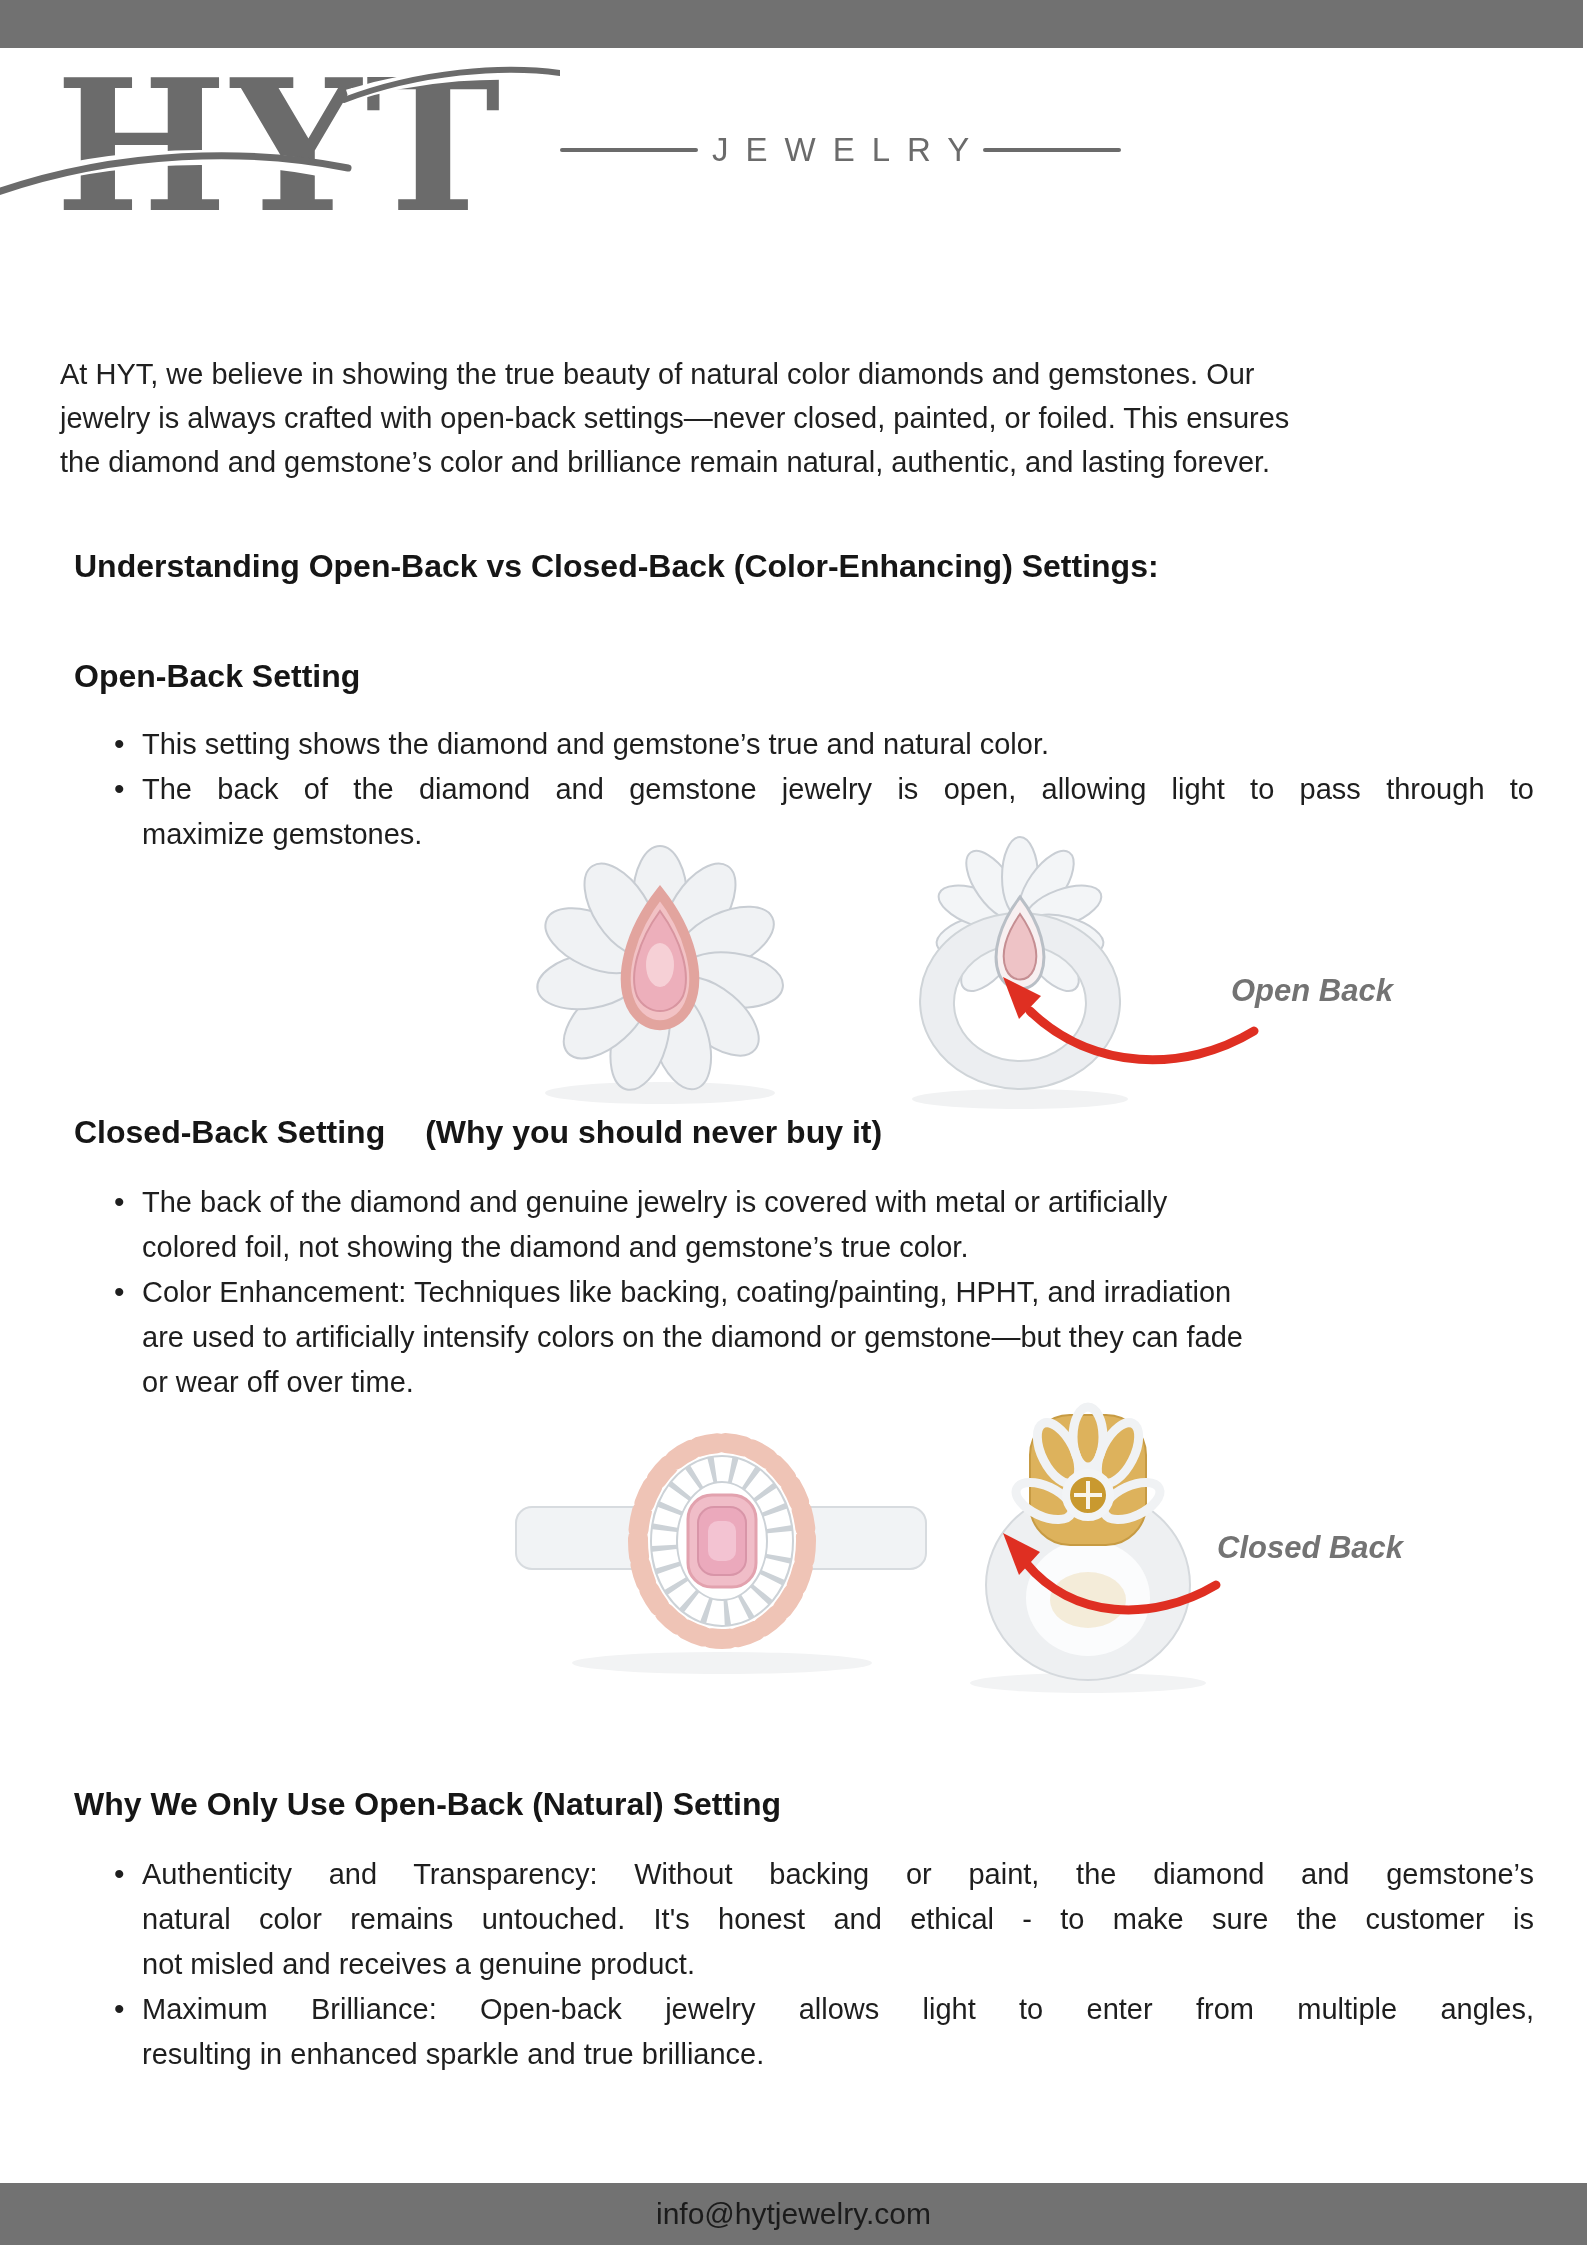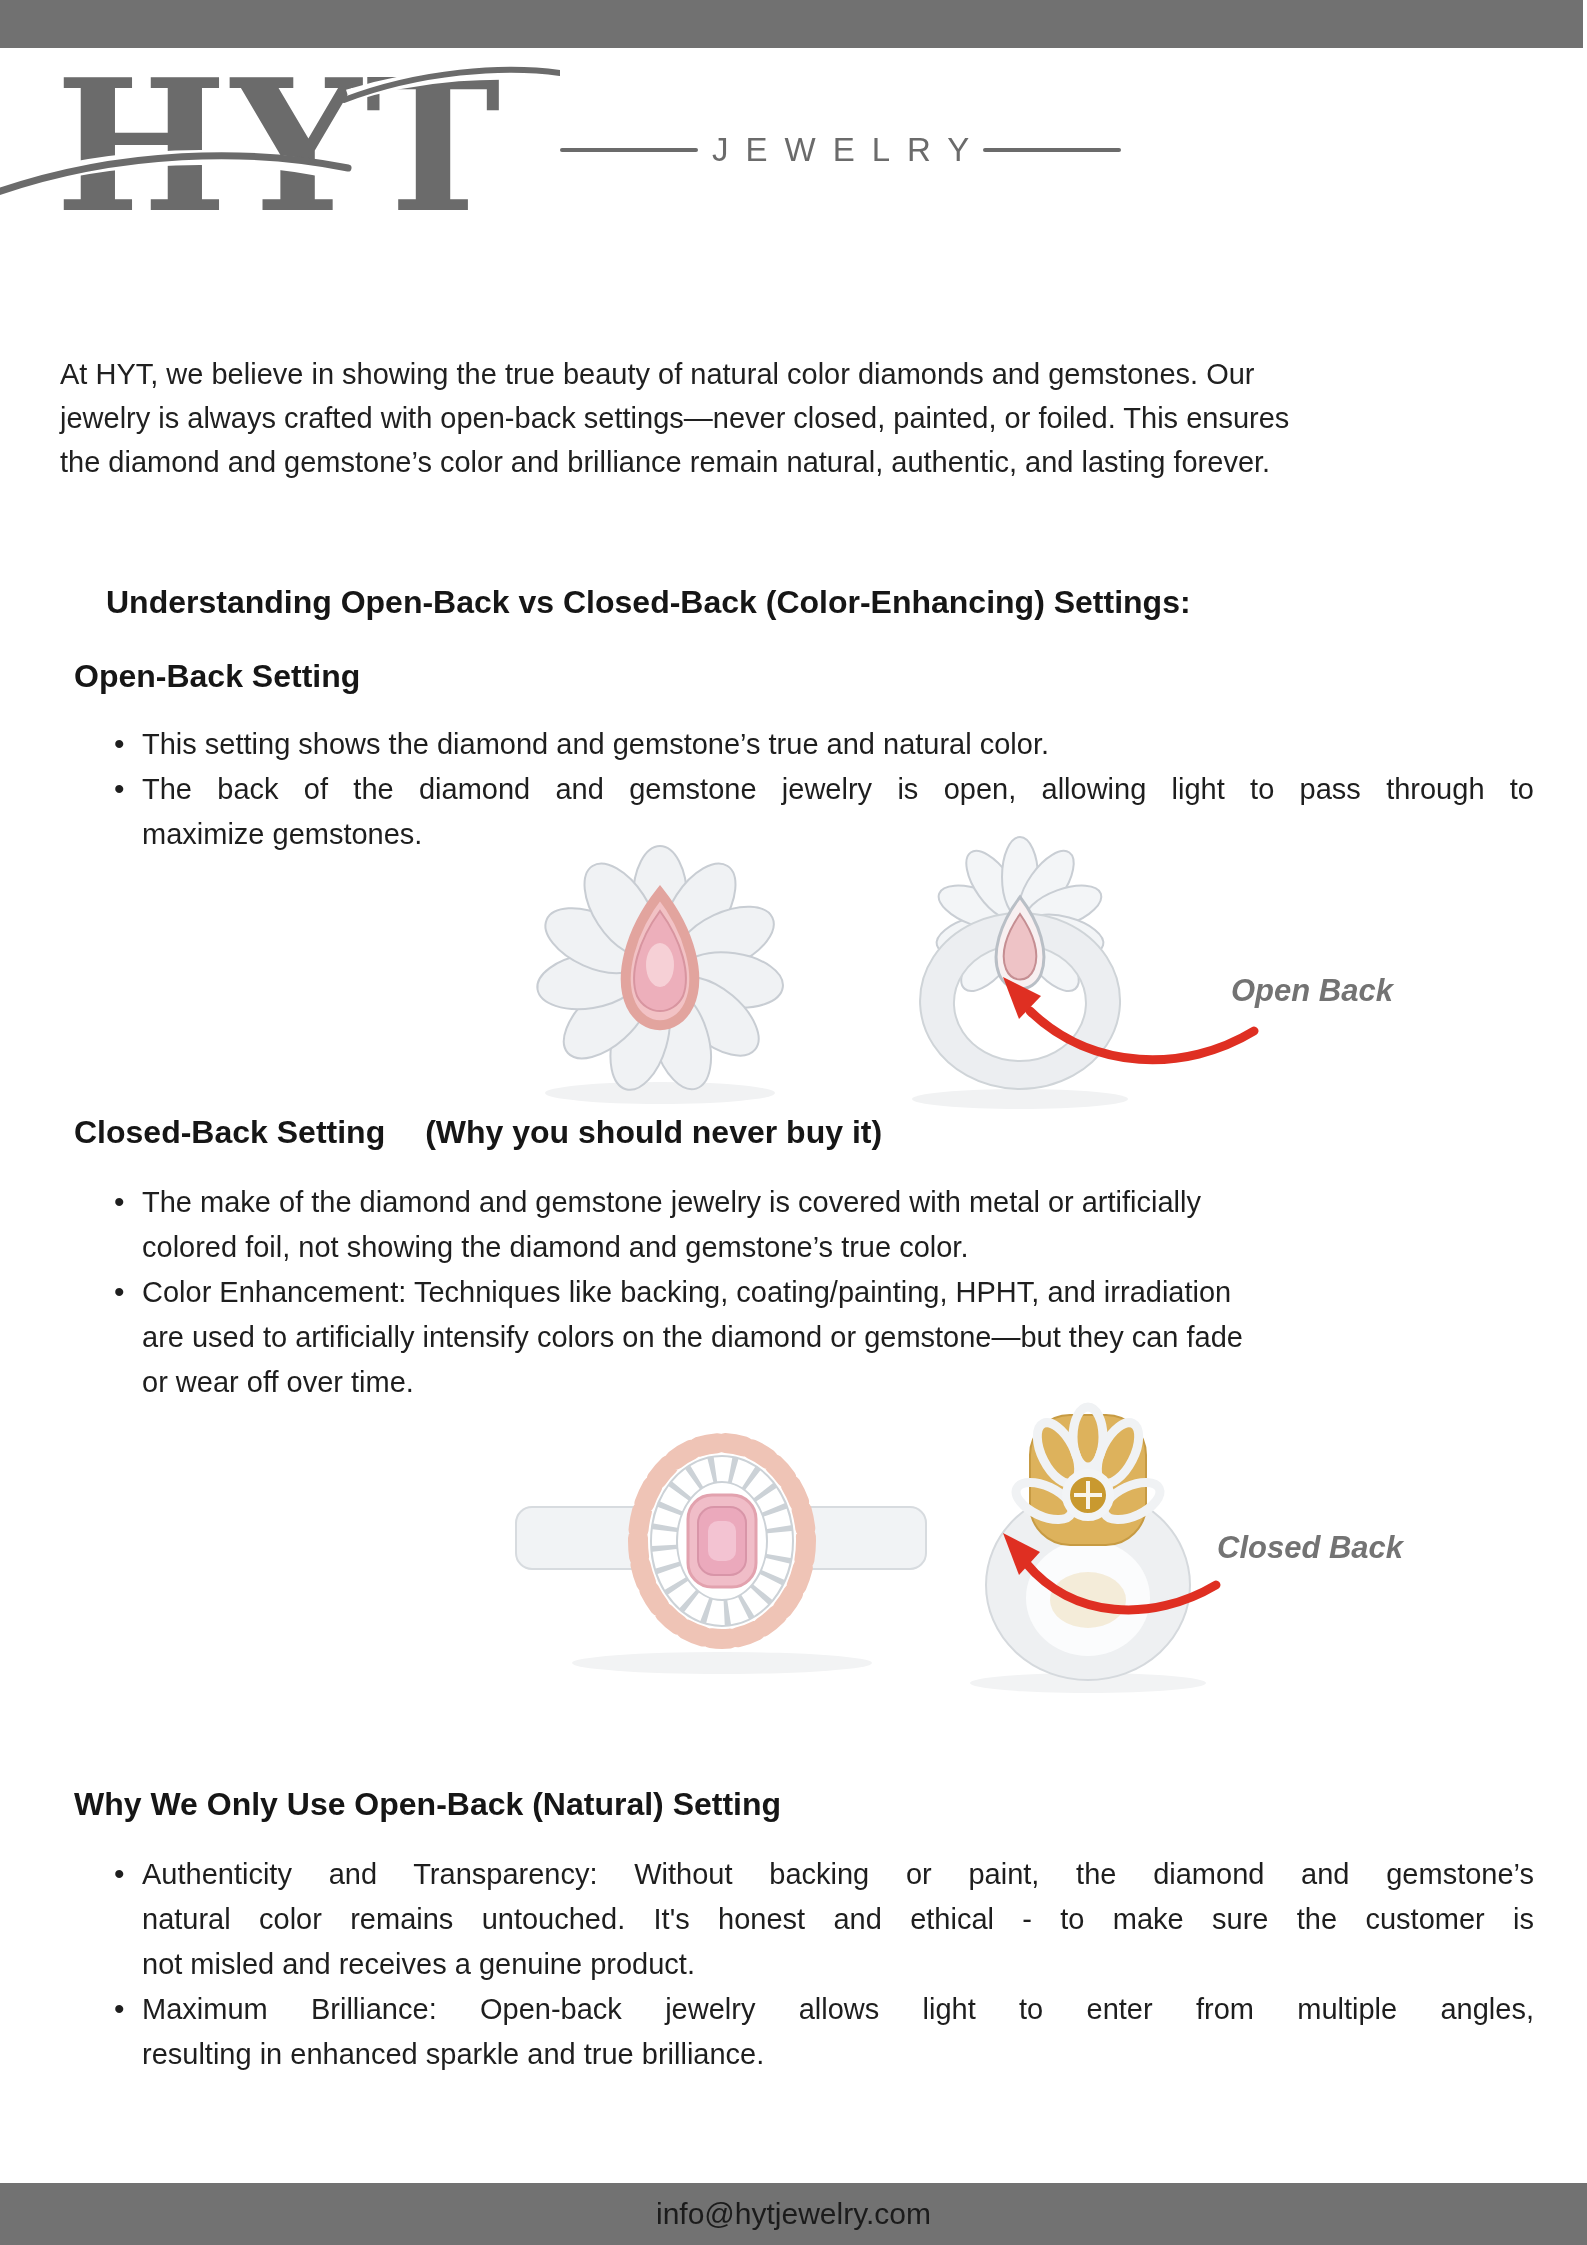--- a/index.html
+++ b/index.html
@@ -11,21 +11,21 @@
 
   .logo { position:absolute; top:64px; left:0; width:100%; display:flex; flex-direction:row; align-items:center; }
   .jewelry-row { display:flex; align-items:center; margin-top:0; }
   .jletters { font-size:33px; letter-spacing:17px; color:#6b6b6b; font-weight:400; margin-left:14px; }
   .jline { width:138px; height:4px; background:#6b6b6b; border-radius:2px; }
   .jline.right { margin-left:-3px; }
 
   .intro { position:absolute; top:352px; left:60px; width:1470px; font-size:29px; line-height:44px; color:#202020; }
 
   .heading { position:absolute; font-size:32px; font-weight:700; color:#161616; white-space:nowrap; }
-  .h-main { top:584px; left:74px;margin-left:32px; }
+  .h-main { top:548px; left:74px; }
   .h-open { top:658px; left:74px; }
   .h-closed { top:1114px; left:74px; }
   .h-why  { top:1786px; left:74px; }
   .h-note { margin-left:40px; }
 
   .bullets { position:absolute; left:100px; width:1422px; font-size:29px; line-height:45px; color:#1e1e1e;
              margin:12px; padding:0; list-style:none; }
   .bullets li { position:relative; padding-left:30px; }
   .bullets li::before { content:"\2022"; position:absolute; left:2px; top:-1px; font-size:30px; color:#1e1e1e; }
   #open-bullets { top:710px; }
@@ -168,21 +168,21 @@
       <polygon points="1003,142 1041,161 1019,184" fill="#df2f22"></polygon>
     </g>
   </svg>
   <div class="img-label" id="label-open">Open Back</div>
 
   <div class="heading h-closed">
     <span>Closed-Back Setting</span><span class="h-note">(Why you should never buy it)</span>
   </div>
   <ul class="bullets" id="closed-bullets">
     <li>
-      <div>The make of the diamond and gemstone jewelry is covered with metal or artificially</div>
+      <div>The back of the diamond and genuine jewelry is covered with metal or artificially</div>
       <div>colored foil, not showing the diamond and gemstone’s true color.</div>
     </li>
     <li>
       <div>Color Enhancement: Techniques like backing, coating/painting, HPHT, and irradiation</div>
       <div>are used to artificially intensify colors on the diamond or gemstone—but they can fade</div>
       <div>or wear off over time.</div>
     </li>
   </ul>
 
   <svg class="fig" id="fig-closed" viewBox="0 0 1587 300">

